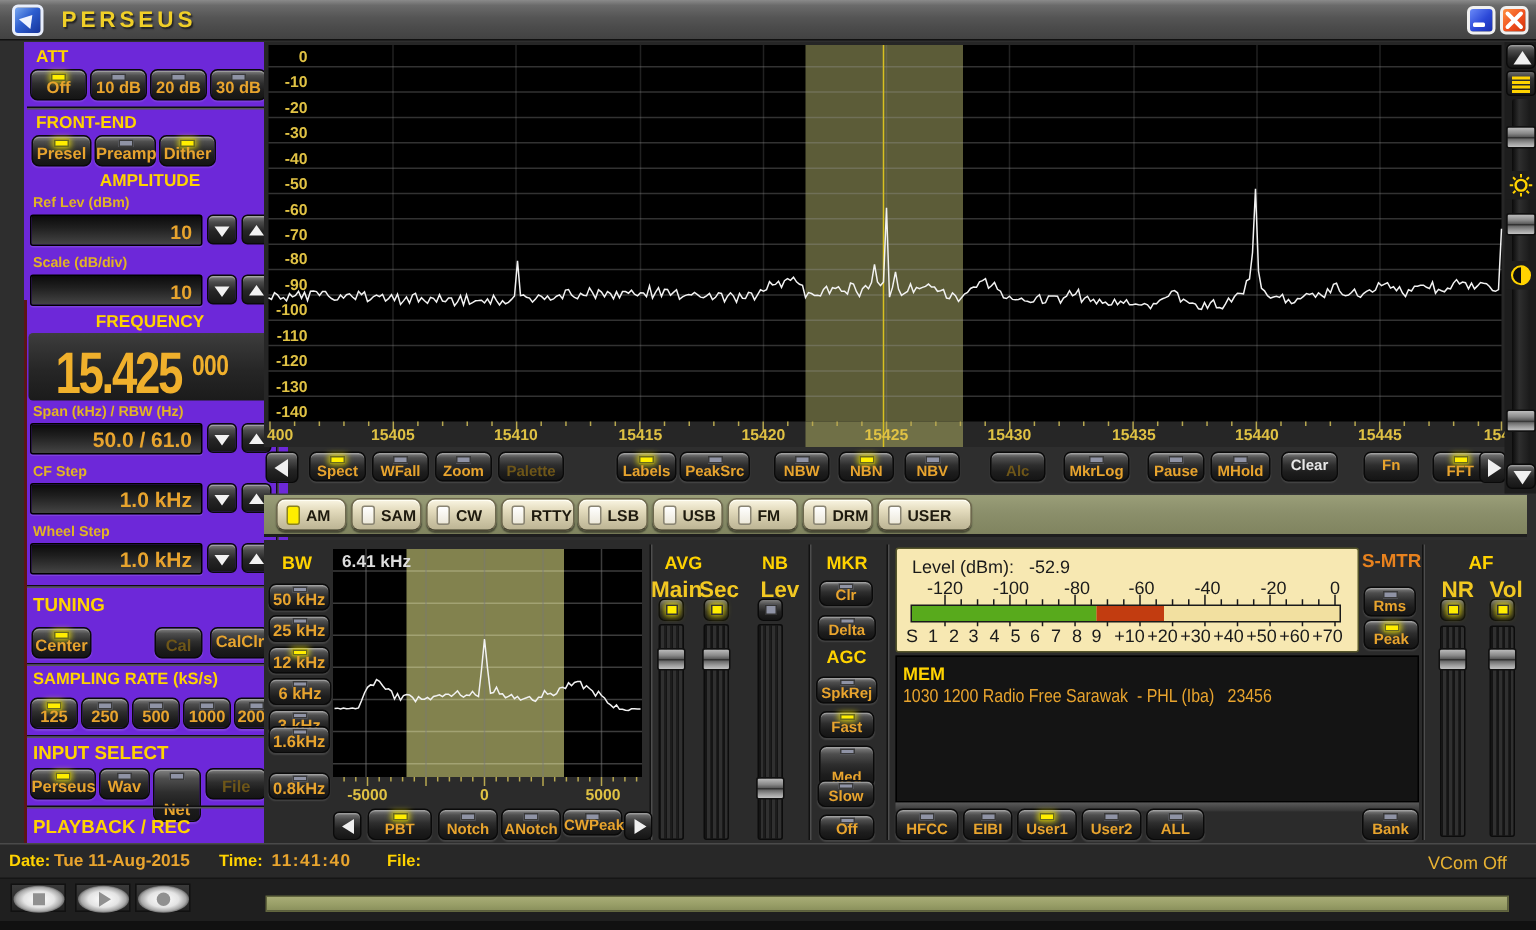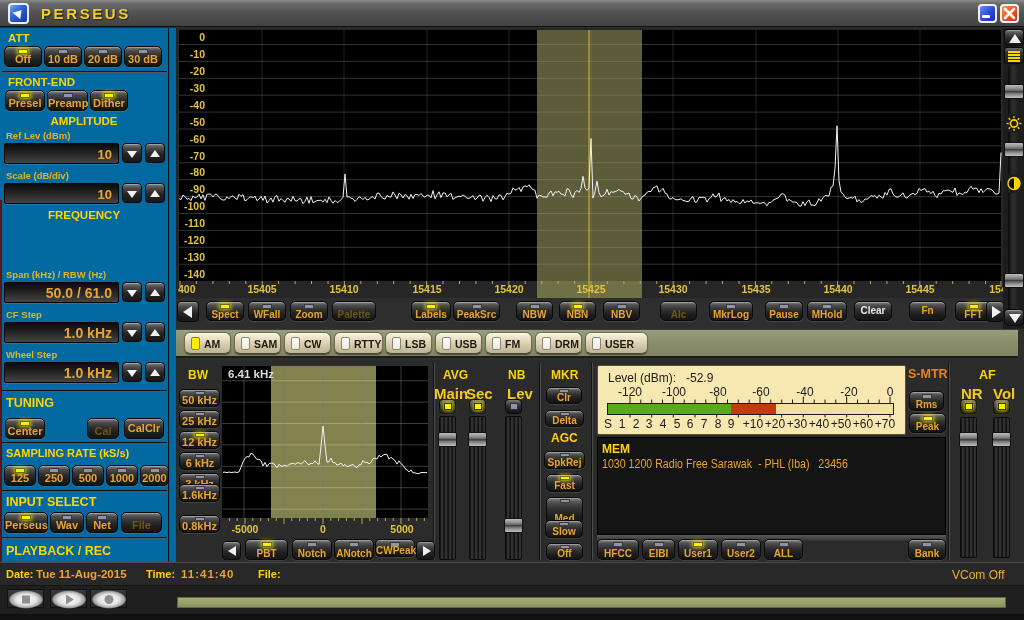--- a/index.html
+++ b/index.html
@@ -89,21 +89,21 @@
       </div>
     <div class="winbtn" id="clsbtn">
         <svg width="15" height="15" viewBox="0 0 15 15">
           <g stroke="#fff" stroke-width="2.6" stroke-linecap="round">
             <line x1="3" y1="3" x2="12" y2="12"></line>
             <line x1="12" y1="3" x2="3" y2="12"></line>
           </g>
         </svg>
       </div>
   </div>
-  <div id="leftpanel" class="abs" style="left:0;top:28px;width:176px;height:534px;background:#0369a1;">
+  <div id="leftpanel" class="abs" style="left:16px;top:28px;width:176px;height:534px;background:#6d28d9;">
     <div class="abs" style="left:0;top:172px;width:2px;height:362px;background:#5a1616;"></div>
     <div class="vsep" style="left:168px;top:0;height:534px;"></div>
 
     <div class="slabel" style="left:8px;top:4px;">ATT</div>
     <div class="btn" style="left:4px;top:18px;width:38px;height:21px;">
         <div class="ind lit"></div>
         <div class="lbl">Off</div>
       </div>
     <div class="btn" style="left:44px;top:18px;width:38px;height:21px;">
         <div class="ind"></div>
@@ -145,20 +145,24 @@
     <div class="flabel" style="left:6px;top:142px;">Scale (dB/div)</div>
     <div class="inbox" style="left:4px;top:155px;width:115px;height:21px;padding:3px 6px 0 0;">10</div>
     <div class="spin" style="left:122px;top:155px;">
         <span class="tri down"></span>
       </div>
     <div class="spin" style="left:145px;top:155px;">
         <span class="tri up"></span>
       </div>
 
     <div class="slabel" style="left:0;top:181px;width:168px;text-align:center;">FREQUENCY</div>
+    <div class="abs" style="left:3px;top:194px;width:165px;height:45px;background:linear-gradient(#3d3d3d,#262626 55%,#1b1b1b);border-radius:3px;">
+      <span class="abs" style="left:18px;top:8px;color:#f0b02c;font-size:39px;font-weight:bold;line-height:40px;letter-spacing:-2px;transform:scaleX(0.78);transform-origin:0 0;">15.425</span>
+      <span class="abs" style="left:109px;top:12px;color:#f0b02c;font-size:19px;font-weight:bold;letter-spacing:-0.5px;transform:scaleX(0.8);transform-origin:0 0;">000</span>
+    </div>
     <div class="flabel" style="left:6px;top:241px;">Span (kHz) / RBW (Hz)</div>
     <div class="inbox" style="left:4px;top:254px;width:115px;height:21px;padding:2px 6px 0 0;font-size:14px;">50.0 / 61.0</div>
     <div class="spin" style="left:122px;top:254px;">
         <span class="tri down"></span>
       </div>
     <div class="spin" style="left:145px;top:254px;">
         <span class="tri up"></span>
       </div>
     <div class="flabel" style="left:6px;top:281px;">CF Step</div>
     <div class="inbox" style="left:4px;top:294px;width:115px;height:21px;padding:2px 6px 0 0;font-size:14px;">1.0 kHz</div>
@@ -216,21 +220,21 @@
 
     <div class="slabel" style="left:6px;top:467px;font-size:12.5px;">INPUT SELECT</div>
     <div class="btn" style="left:4px;top:484px;width:44px;height:21px;">
         <div class="ind lit"></div>
         <div class="lbl">Perseus</div>
       </div>
     <div class="btn" style="left:50px;top:484px;width:34px;height:21px;">
         <div class="ind"></div>
         <div class="lbl">Wav</div>
       </div>
-    <div class="btn" style="left:86px;top:484px;width:32px;height:21px;">
+    <div class="btn" style="left:86px;top:484px;width:32px;height:36px;">
         <div class="ind"></div>
         <div class="lbl">Net</div>
       </div>
     <div class="btn dim" style="left:121px;top:484px;width:41px;height:21px;">
         <div class="lbl">File</div>
       </div>
     <div class="sep" style="left:2px;top:509px;width:165px;"></div>
     <div class="slabel" style="left:6px;top:516px;font-size:12.5px;">PLAYBACK / REC</div>
   </div>
 

